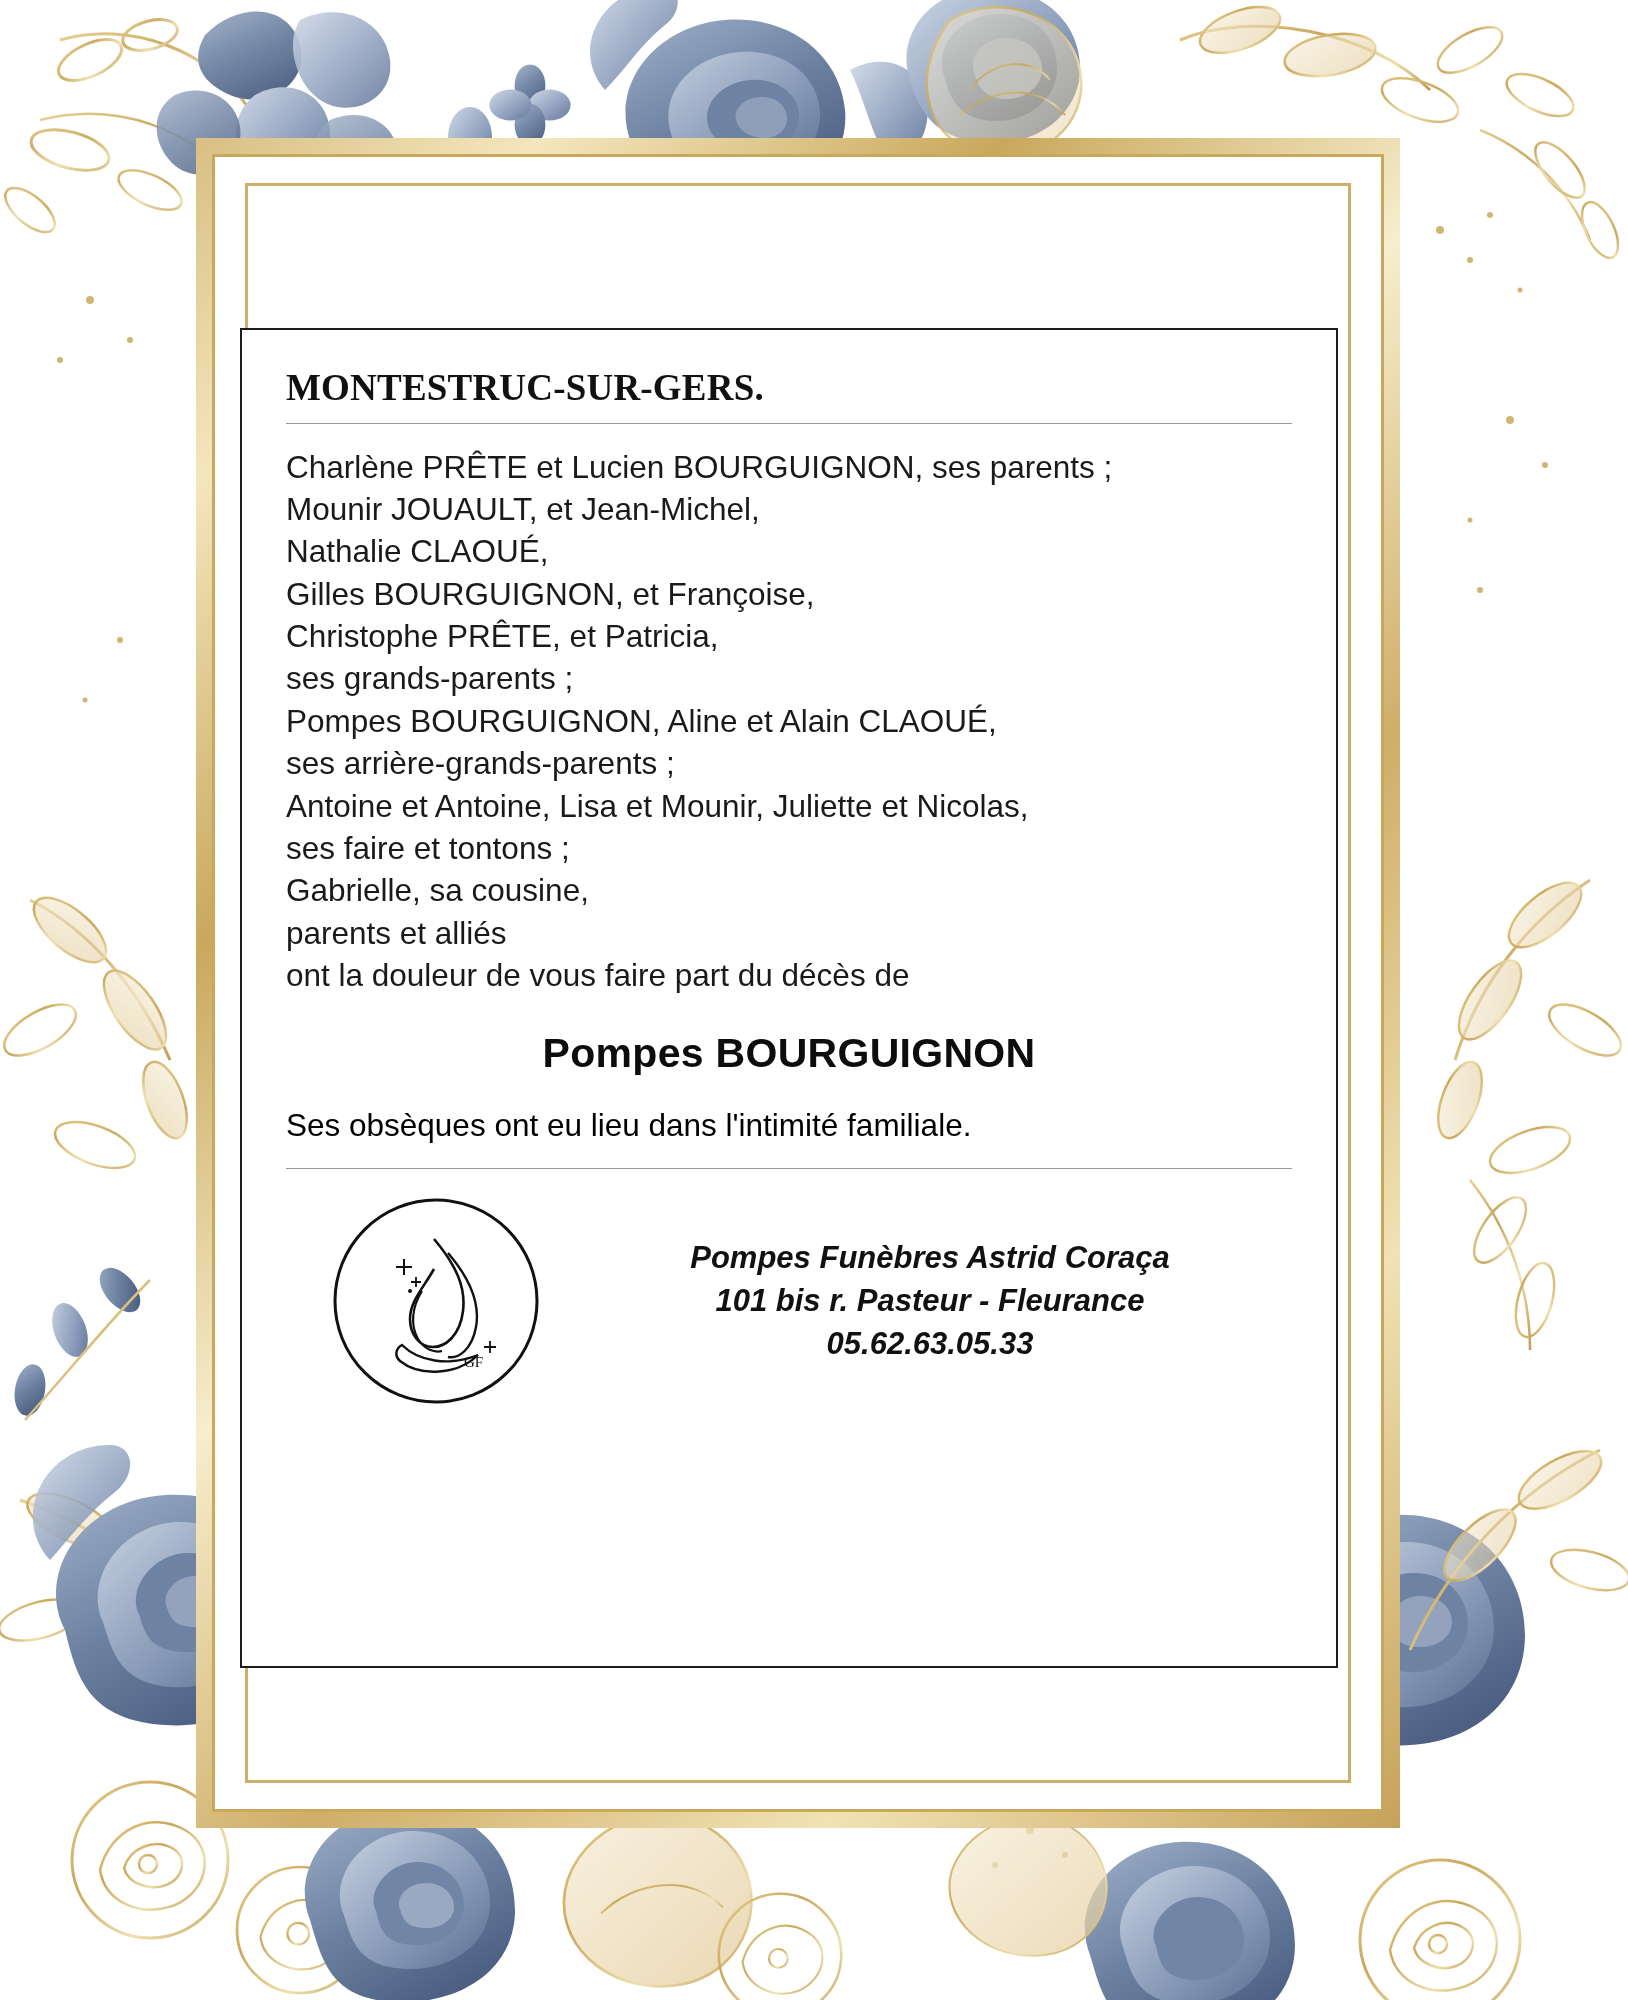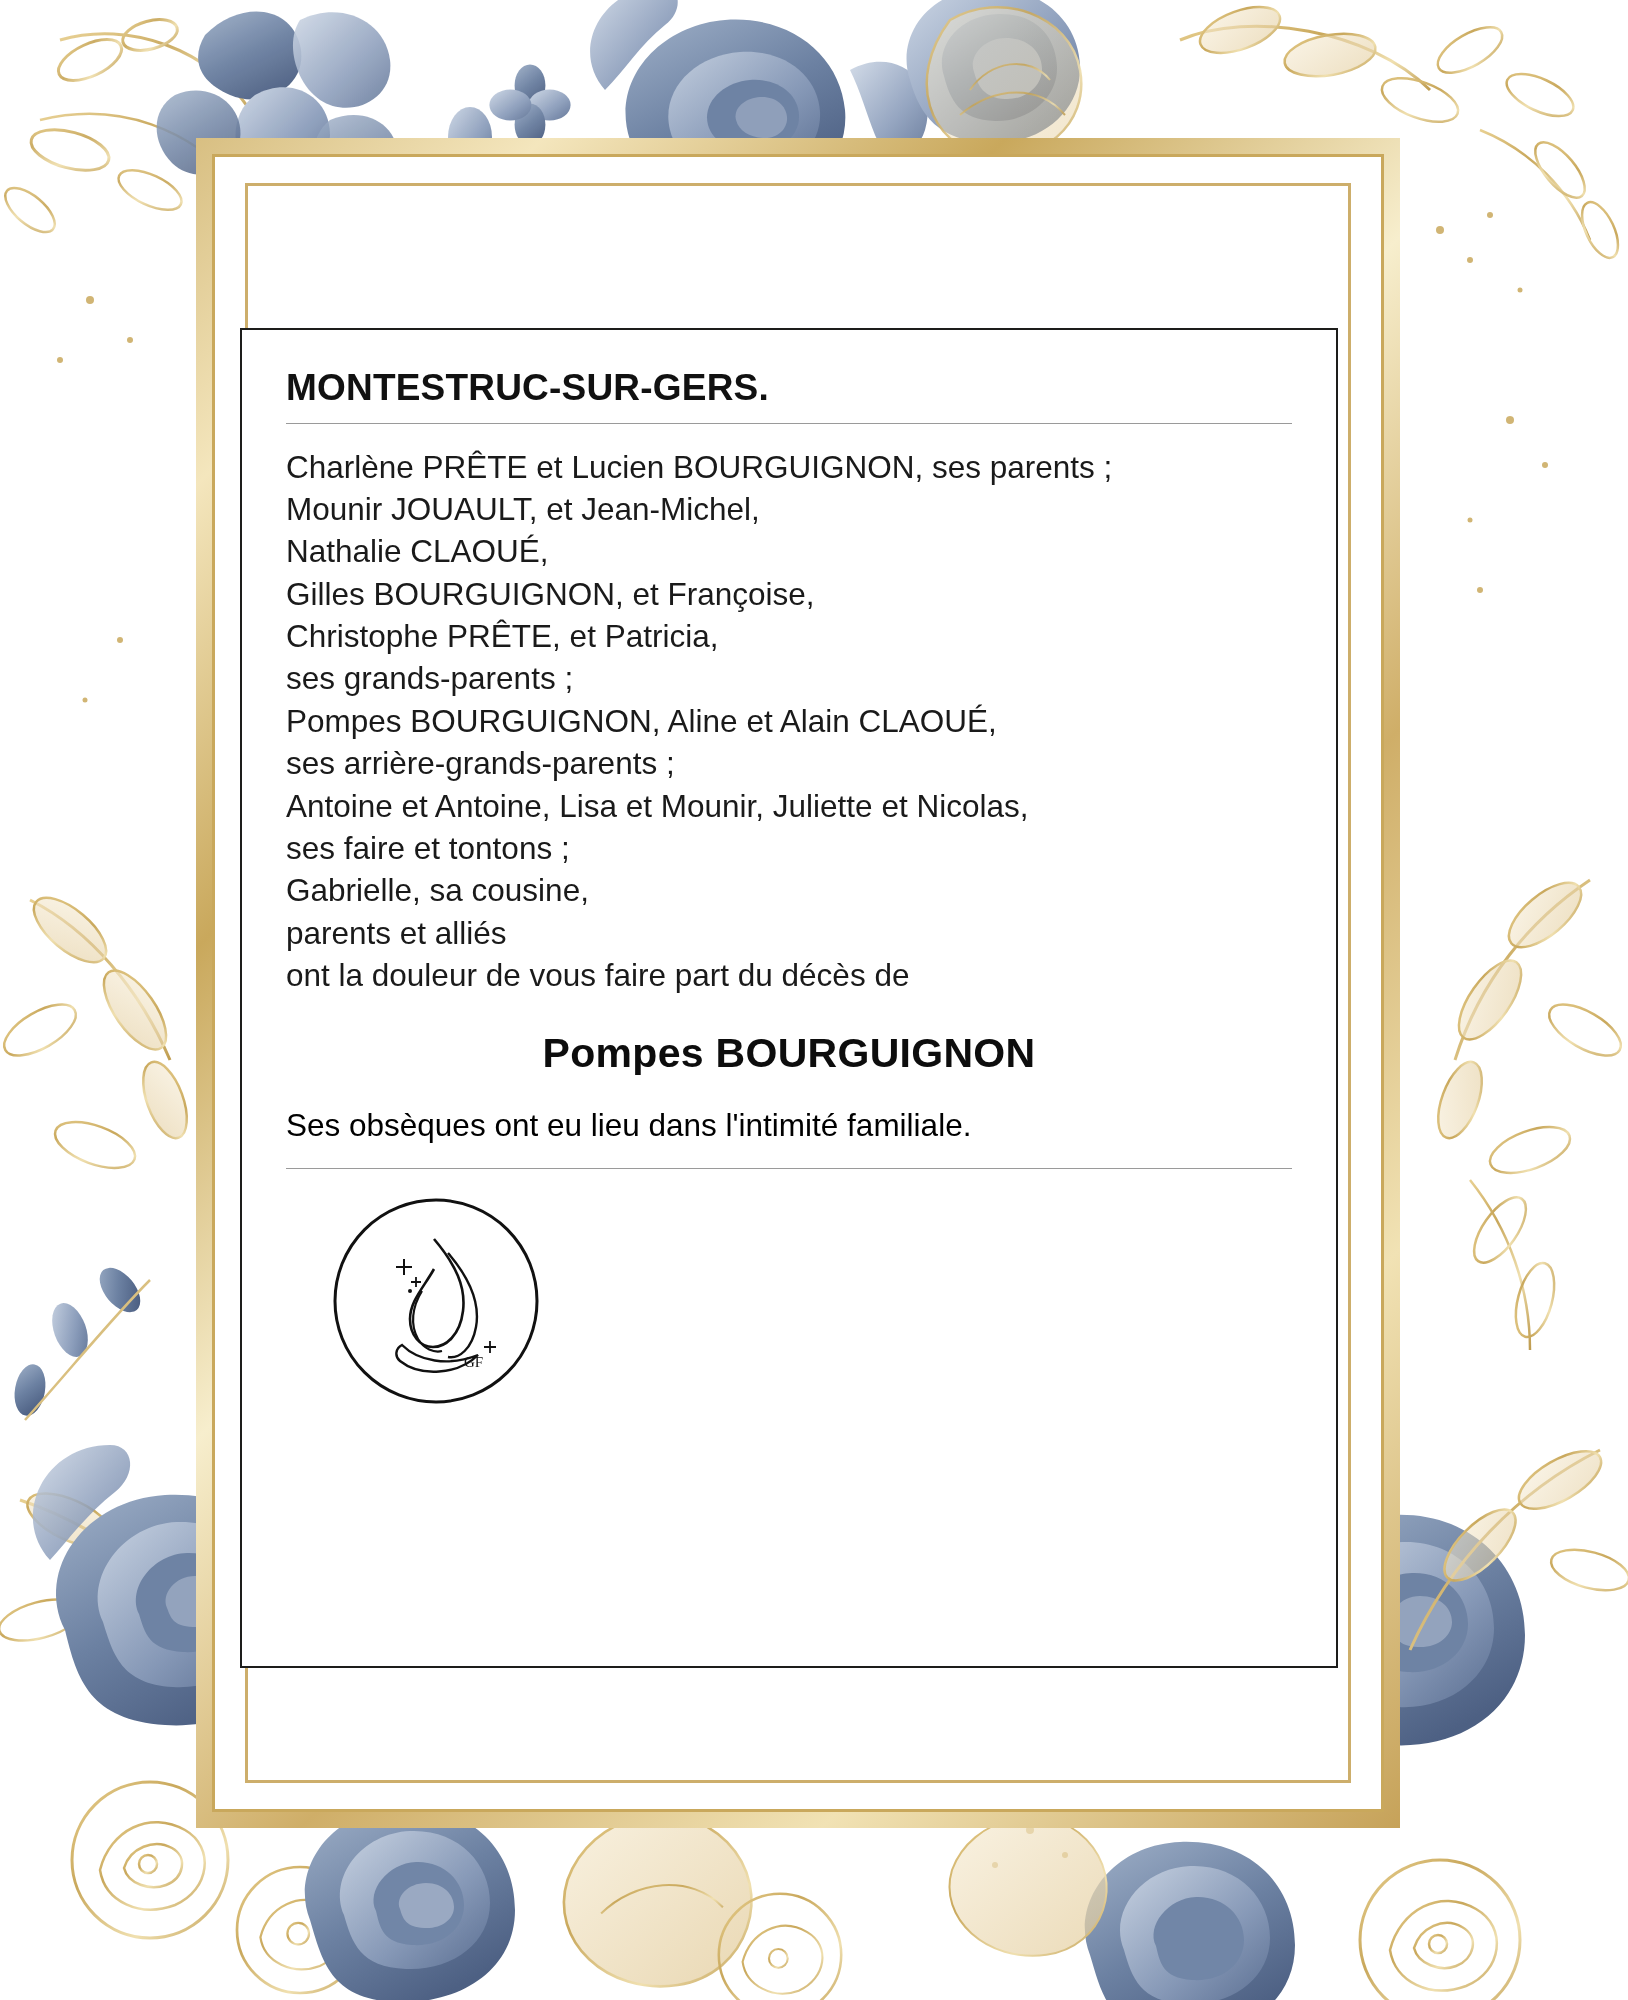--- a/index.html
+++ b/index.html
@@ -68,20 +68,21 @@
     padding: 38px 44px 0 44px;
   }
 
   .city-title {
     font-size: 37px;
     font-weight: bold;
     color: #111111;
     letter-spacing: 0.2px;
     margin: 0 0 14px 0;
     line-height: 1.1;
+    font-family: Liberation Serif, serif;
   }
   .rule {
     border: 0;
     border-top: 1px solid #9a9a9a;
     margin: 0 0 22px 0;
   }
   .family-lines {
     font-size: 31.5px;
     line-height: 1.345;
     color: #1a1a1a;
@@ -460,14 +461,19 @@
 
         <path d="M72 150 C88 166 118 172 148 160 C128 180 90 182 70 166 C64 161 66 153 72 150Z" fill="none" stroke="#111111" stroke-width="2.4"></path>
 
         <path d="M74 64 l0 16 M66 72 l16 0" stroke="#111111" stroke-width="2"></path>
         <path d="M86 82 l0 10 M81 87 l10 0" stroke="#111111" stroke-width="1.8"></path>
         <path d="M160 146 l0 12 M154 152 l12 0" stroke="#111111" stroke-width="1.8"></path>
         <circle cx="80" cy="96" r="2" fill="#111111"></circle>
         <text x="134" y="172" font-family="Liberation Serif, serif" font-size="15" fill="#111111">GF</text>
       </svg>
     </div>
+    <div class="funeral-info">
+      <div>Pompes Funèbres Astrid Coraça</div>
+      <div>101 bis r. Pasteur - Fleurance</div>
+      <div>05.62.63.05.33</div>
+    </div>
   </div>
 </div>
 
 </body></html>

